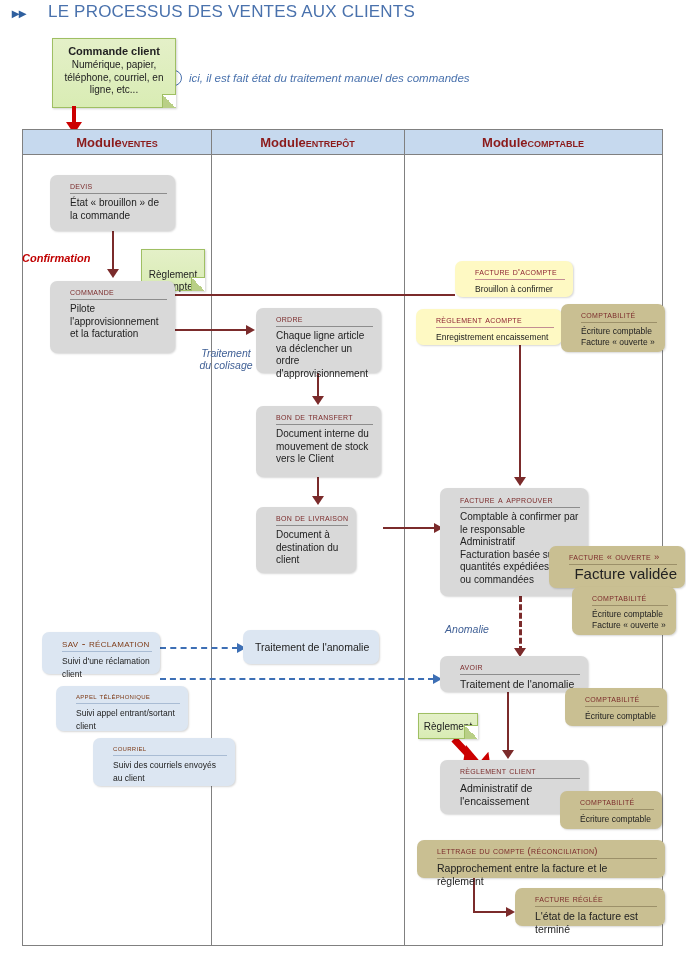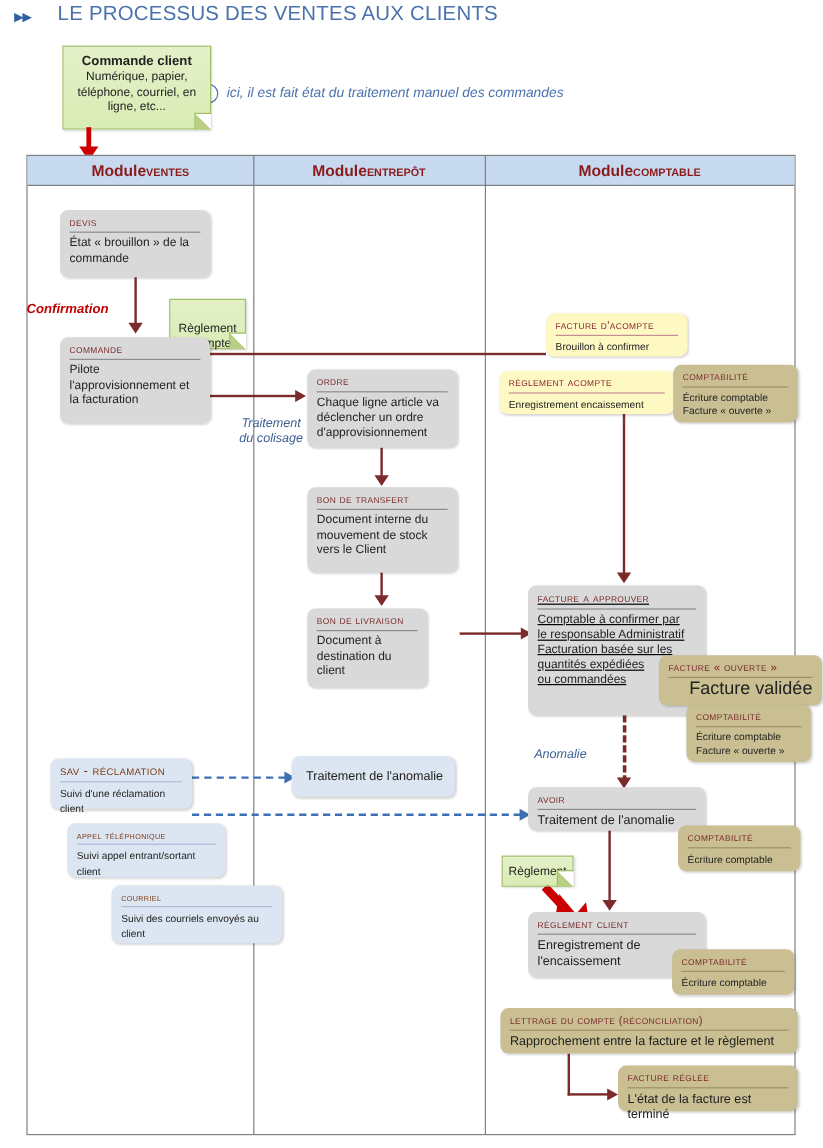--- a/index.html
+++ b/index.html
@@ -29,21 +29,21 @@
   
   .frame{position:absolute;left:22px;top:129px;width:641px;height:817px;
          border:1px solid #808080;box-sizing:border-box;background:#fff;}
   .hdr{position:absolute;left:0;top:0;height:25px;width:100%;
        background:#c6d9ee;border-bottom:1px solid #808080;box-sizing:border-box;}
   .hdr-cell{position:absolute;top:0;height:25px;display:flex;align-items:center;justify-content:center;
             font-size:13px;color:#8b1a1a;font-weight:bold;}
   .vline{position:absolute;top:0;width:1px;background:#808080;height:100%;}
 
   
-  .box{position:absolute;border-radius:7px;box-sizing:border-box;padding:5px 8px 6px 8px;
+  .box{position:absolute;border-radius:7px;box-sizing:border-box;padding:5px 8px 6px 20px;
        box-shadow:1px 1px 2px rgba(0,0,0,.16);}
   .box .bt{font-size:9.5px;font-variant:small-caps;text-transform:lowercase;
            letter-spacing:.3px;padding-bottom:2px;margin-bottom:3px;white-space:nowrap;}
   .box .bb{font-size:10px;color:#222;line-height:12.5px;}
 
   .grey{background:#d9d9d9;}
   .grey .bt{color:#7b2b2b;border-bottom:1px solid #8d8d8d;}
   .pink{background:#fef9c3;}
   .pink .bt{color:#8b2030;border-bottom:1px solid #c38d93;}
   .khaki{background:#c9bf92;}
@@ -194,21 +194,21 @@
     <div class="bt">Règlement acompte</div>
     <div class="bb" style="font-size:8.5px;">Enregistrement encaissement</div>
   </div>
 
   <div class="box khaki" style="left:561px;top:304px;width:104px;height:48px;">
     <div class="bt">Comptabilité</div>
     <div class="bb" style="font-size:8.5px;line-height:11px;">Écriture comptable</div>
     <div class="bb" style="font-size:8.5px;line-height:11px;">Facture « ouverte »</div>
   </div>
 
-  <div class="box grey" style="left:440px;top:488px;width:148px;height:108px;text-decoration:underline;">
+  <div class="box grey" style="left:440px;top:488px;width:148px;height:108px;">
     <div class="bt" style="font-size:10.5px;">Facture A approuver</div>
     <div class="bb strong">Comptable à confirmer par</div>
     <div class="bb">le responsable Administratif</div>
     <div class="bb">Facturation basée sur les</div>
     <div class="bb">quantités expédiées</div>
     <div class="bb">ou commandées</div>
   </div>
 
   <div class="box khaki" style="left:549px;top:546px;width:136px;height:42px;">
     <div class="bt">Facture « ouverte »</div>
@@ -250,21 +250,21 @@
     <div class="bb" style="font-size:8.5px;">Écriture comptable</div>
   </div>
 
   <div class="sticky" style="left:418px;top:713px;width:60px;height:26px;display:flex;align-items:center;justify-content:center;">
     <span>Règlement</span>
     <div class="fold"></div>
   </div>
 
   <div class="box grey" style="left:440px;top:760px;width:148px;height:54px;">
     <div class="bt">Règlement client</div>
-    <div class="bb" style="font-size:10.5px;">Enregistrement de l'encaissement</div>
+    <div class="bb" style="font-size:10.5px;">Administratif de l'encaissement</div>
   </div>
 
   <div class="box khaki" style="left:560px;top:791px;width:102px;height:38px;">
     <div class="bt">Comptabilité</div>
     <div class="bb" style="font-size:8.5px;">Écriture comptable</div>
   </div>
 
   <div class="box khaki" style="left:417px;top:840px;width:248px;height:38px;">
     <div class="bt">Lettrage du compte (réconciliation)</div>
     <div class="bb" style="font-size:10.5px;">Rapprochement entre la facture et le règlement</div>

